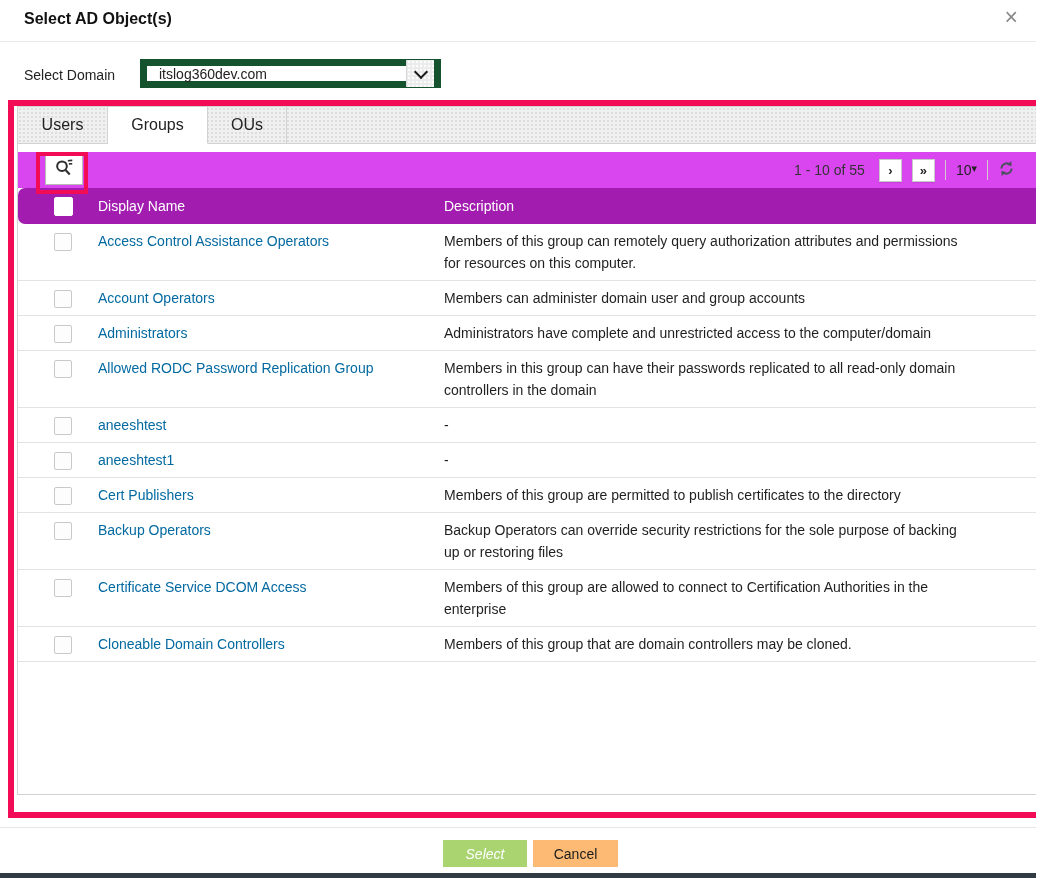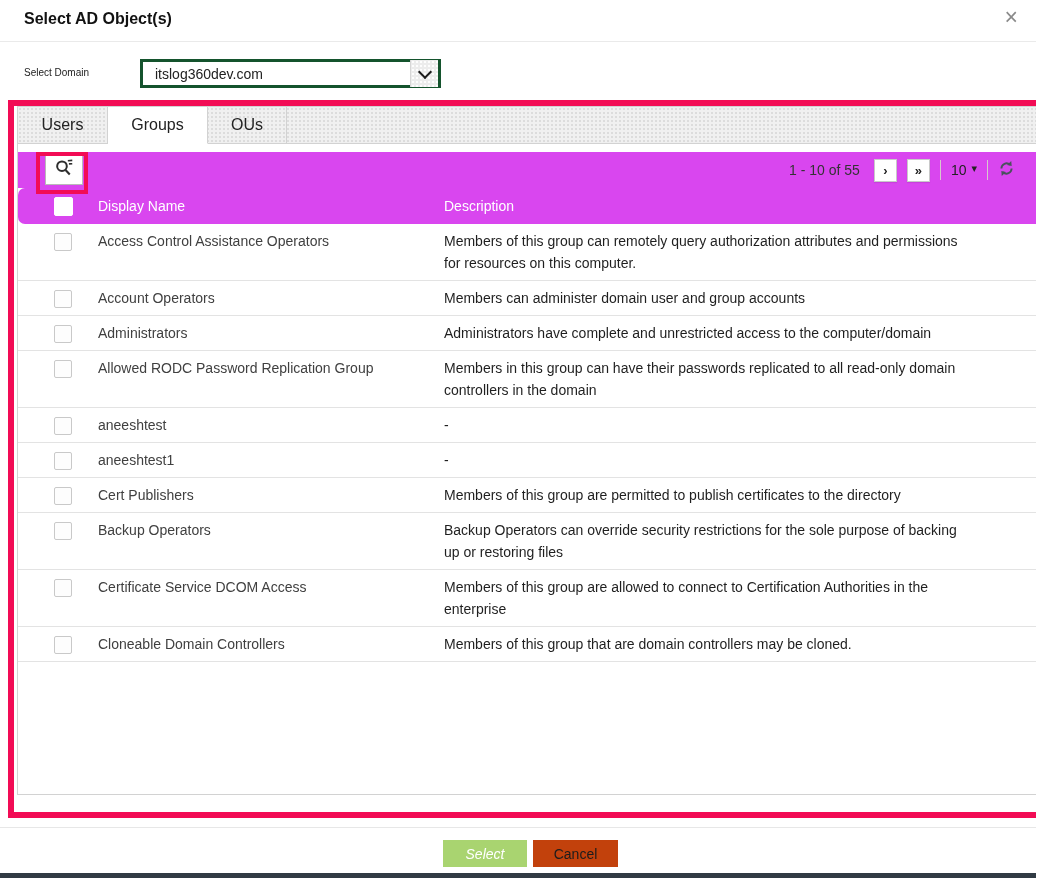--- a/index.html
+++ b/index.html
@@ -5,22 +5,22 @@
   html,body{margin:0;padding:0;background:#fff;}
   #app{position:relative;width:1036px;height:878px;background:#fff;overflow:hidden;
        font-family:"Liberation Sans","DejaVu Sans",sans-serif;color:#1f1f1f;}
 
   
   .dlg-title{position:absolute;left:24px;top:10px;font-size:16px;font-weight:bold;color:#121212;}
   .dlg-close{position:absolute;right:18px;top:6px;font-size:23px;color:#8a8a8a;cursor:pointer;line-height:1;}
   .dlg-divider{position:absolute;left:0;top:41px;width:1061px;height:1px;background:#eaeaea;}
 
   
-  .domain-label{position:absolute;left:24px;top:67px;font-size:10px;color:#222;}
-  .domain-select{position:absolute;left:140px;top:59px;width:301px;height:29px;border:3px solid #14532d;
+  .domain-label{position:absolute;left:24px;top:67px;font-size:14px;color:#222;}
+  .domain-select{position:absolute;left:140px;top:59px;width:301px;height:29px;border:7px solid #14532d;
                  background:#fff;box-sizing:border-box;display:flex;align-items:center;}
   .domain-value{flex:1;padding-left:12px;font-size:14px;color:#222;}
   .domain-arrow-btn{width:28px;height:27px;border-left:1px solid #d6d6d6;box-sizing:border-box;
                  background-color:#ececec;
                  background-image:radial-gradient(#fdfdfd 1px,transparent 1.2px);background-size:4px 4px;
                  display:flex;align-items:center;justify-content:center;}
   .chev-down{width:8px;height:8px;border-right:2px solid #1a1a1a;border-bottom:2px solid #1a1a1a;
              transform:rotate(45deg);margin-top:-4px;}
 
   
@@ -45,42 +45,42 @@
   .toolbar-gap{height:8px;background:#fff;}
   .toolbar{height:36px;background:#d946ef;display:flex;align-items:center;box-sizing:border-box;}
   .search-btn{margin-left:27px;width:38px;height:30px;margin-top:-1px;background:#fff;border:1px solid #b9b9b9;
               box-sizing:border-box;display:flex;align-items:center;justify-content:center;cursor:pointer;}
   .pager{margin-left:auto;display:flex;align-items:center;padding-right:28px;gap:10px;}
   .pager-range{font-size:14px;color:#333;margin-right:4px;}
   .pg-btn{width:23px;height:23px;background:#fff;border:1px solid #c9c9c9;box-sizing:border-box;
           display:flex;align-items:center;justify-content:center;font-size:13px;font-weight:bold;color:#222;
           cursor:pointer;box-shadow:0 1px 1px rgba(0,0,0,.08);}
   .pg-sep{width:1px;height:20px;background:#d6c9cd;}
-  .pagesize{display:flex;align-items:flex-start;gap:5px;font-size:14px;color:#222;cursor:pointer;}
+  .pagesize{display:flex;align-items:flex-start;font-size:14px;color:#222;cursor:pointer;}
   .pagesize .caret{font-size:11px;color:#222;}
   .refresh-btn{display:flex;align-items:center;justify-content:center;cursor:pointer;}
 
   
-  .thead{height:36px;background:#d946ef;display:flex;align-items:center;color:#fff;font-size:14px;border-radius:7px;}
+  .thead{height:36px;background:#a21caf;display:flex;align-items:center;color:#fff;font-size:14px;border-radius:7px;}
   .col-cb{width:80px;box-sizing:border-box;display:flex;justify-content:flex-start;padding-left:36px;}
   .col-name{width:346px;box-sizing:border-box;font-size:14px;}
   .col-desc{flex:1;box-sizing:border-box;padding-right:82px;font-size:14px;line-height:22px;}
   .cb{width:16px;height:16px;border:1px solid #c9c9c9;background:#fdfdfd;border-radius:2px;display:block;}
   .cb.header{background:#fff;border-color:#fff;width:17px;height:17px;}
   .tbody{background:#fff;}
   .trow{display:flex;align-items:flex-start;padding:6px 0;border-bottom:1px solid #e3e3e3;}
   .trow .col-cb{padding-top:3px;}
-  .trow .col-name{line-height:22px;color:#404040;}
+  .trow .col-name{line-height:22px;color:#0369a1;}
   .trow .col-desc{color:#1f1f1f;}
 
   
   .footer-divider{position:absolute;left:0;top:827px;width:1061px;height:1px;background:#e7e7e7;}
   .btn-select{position:absolute;left:443px;top:840px;width:84px;height:27px;background:#a9d470;border:none;
               color:#fff;font-size:14px;font-family:inherit;cursor:pointer;font-style:italic;}
-  .btn-cancel{position:absolute;left:533px;top:840px;width:85px;height:27px;background:#c2410c;border:none;
+  .btn-cancel{position:absolute;left:533px;top:840px;width:85px;height:27px;background:#fdba74;border:none;
               color:#1c1c1c;font-size:14px;font-family:inherit;cursor:pointer;}
   .bottom-bar{position:absolute;left:0;top:873px;width:1061px;height:5px;background:#313b44;}
 </style>
 </head>
 <body>
 
 <div id="app">
 
   <div class="dlg-title">Select AD Object(s)</div>
   <div class="dlg-close">×</div>

